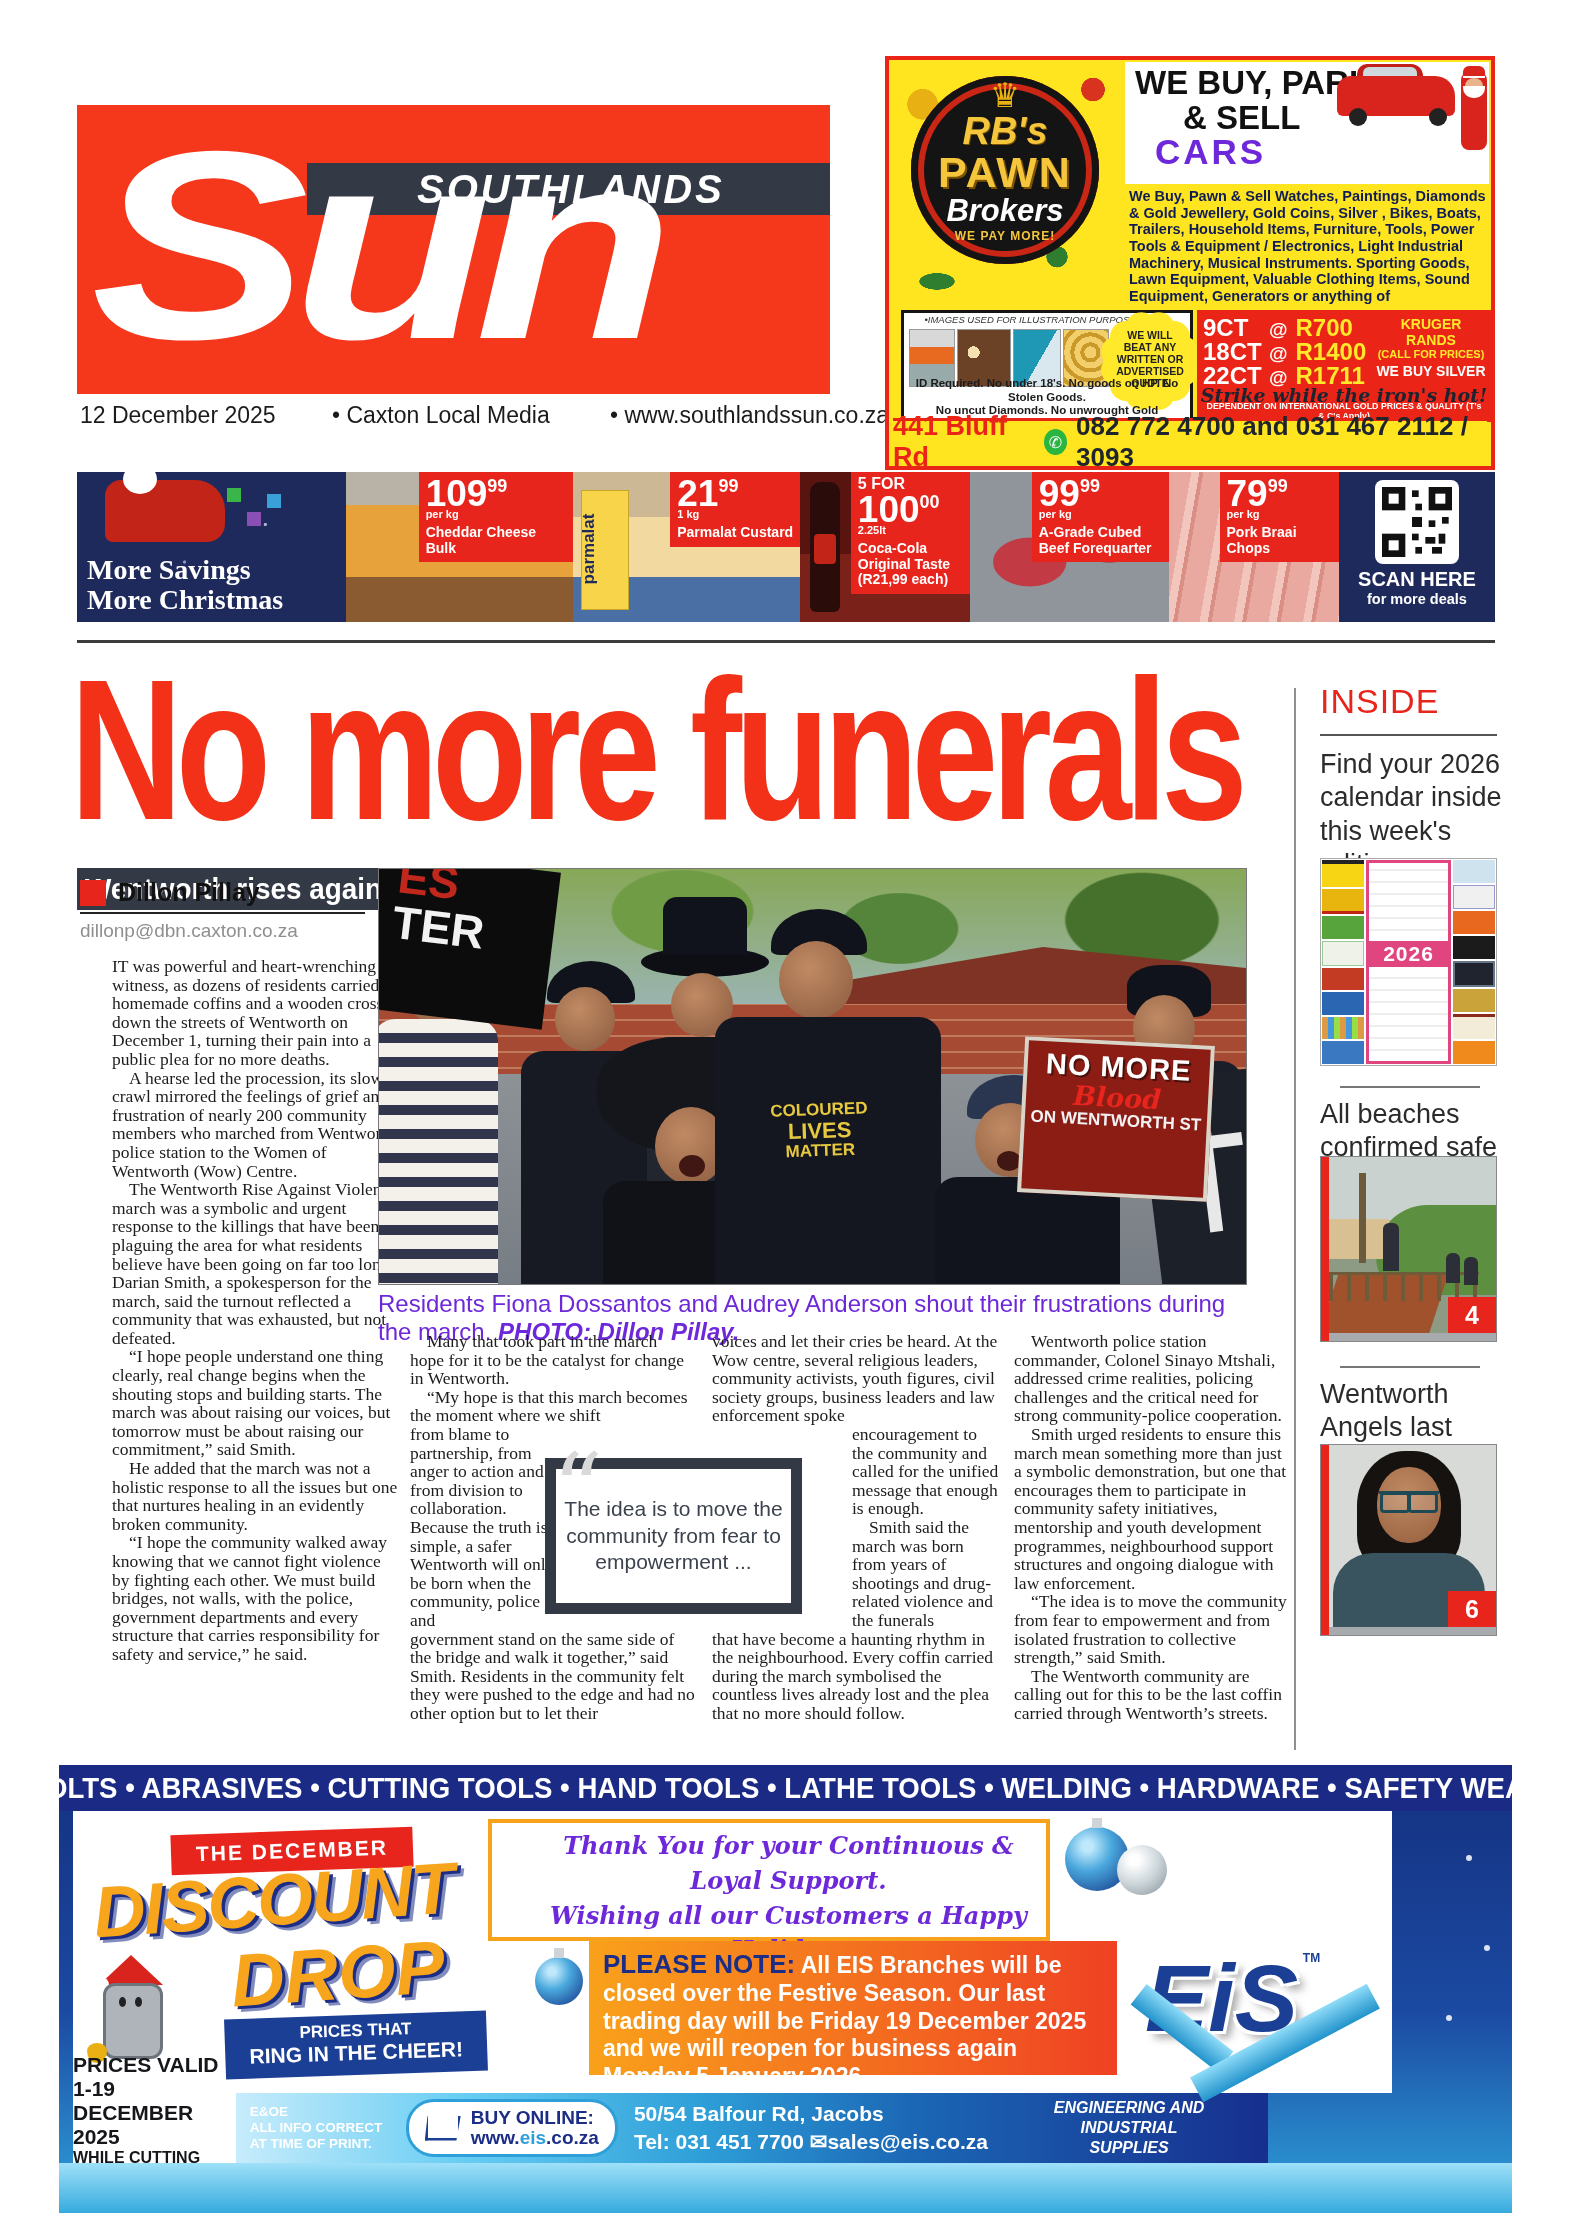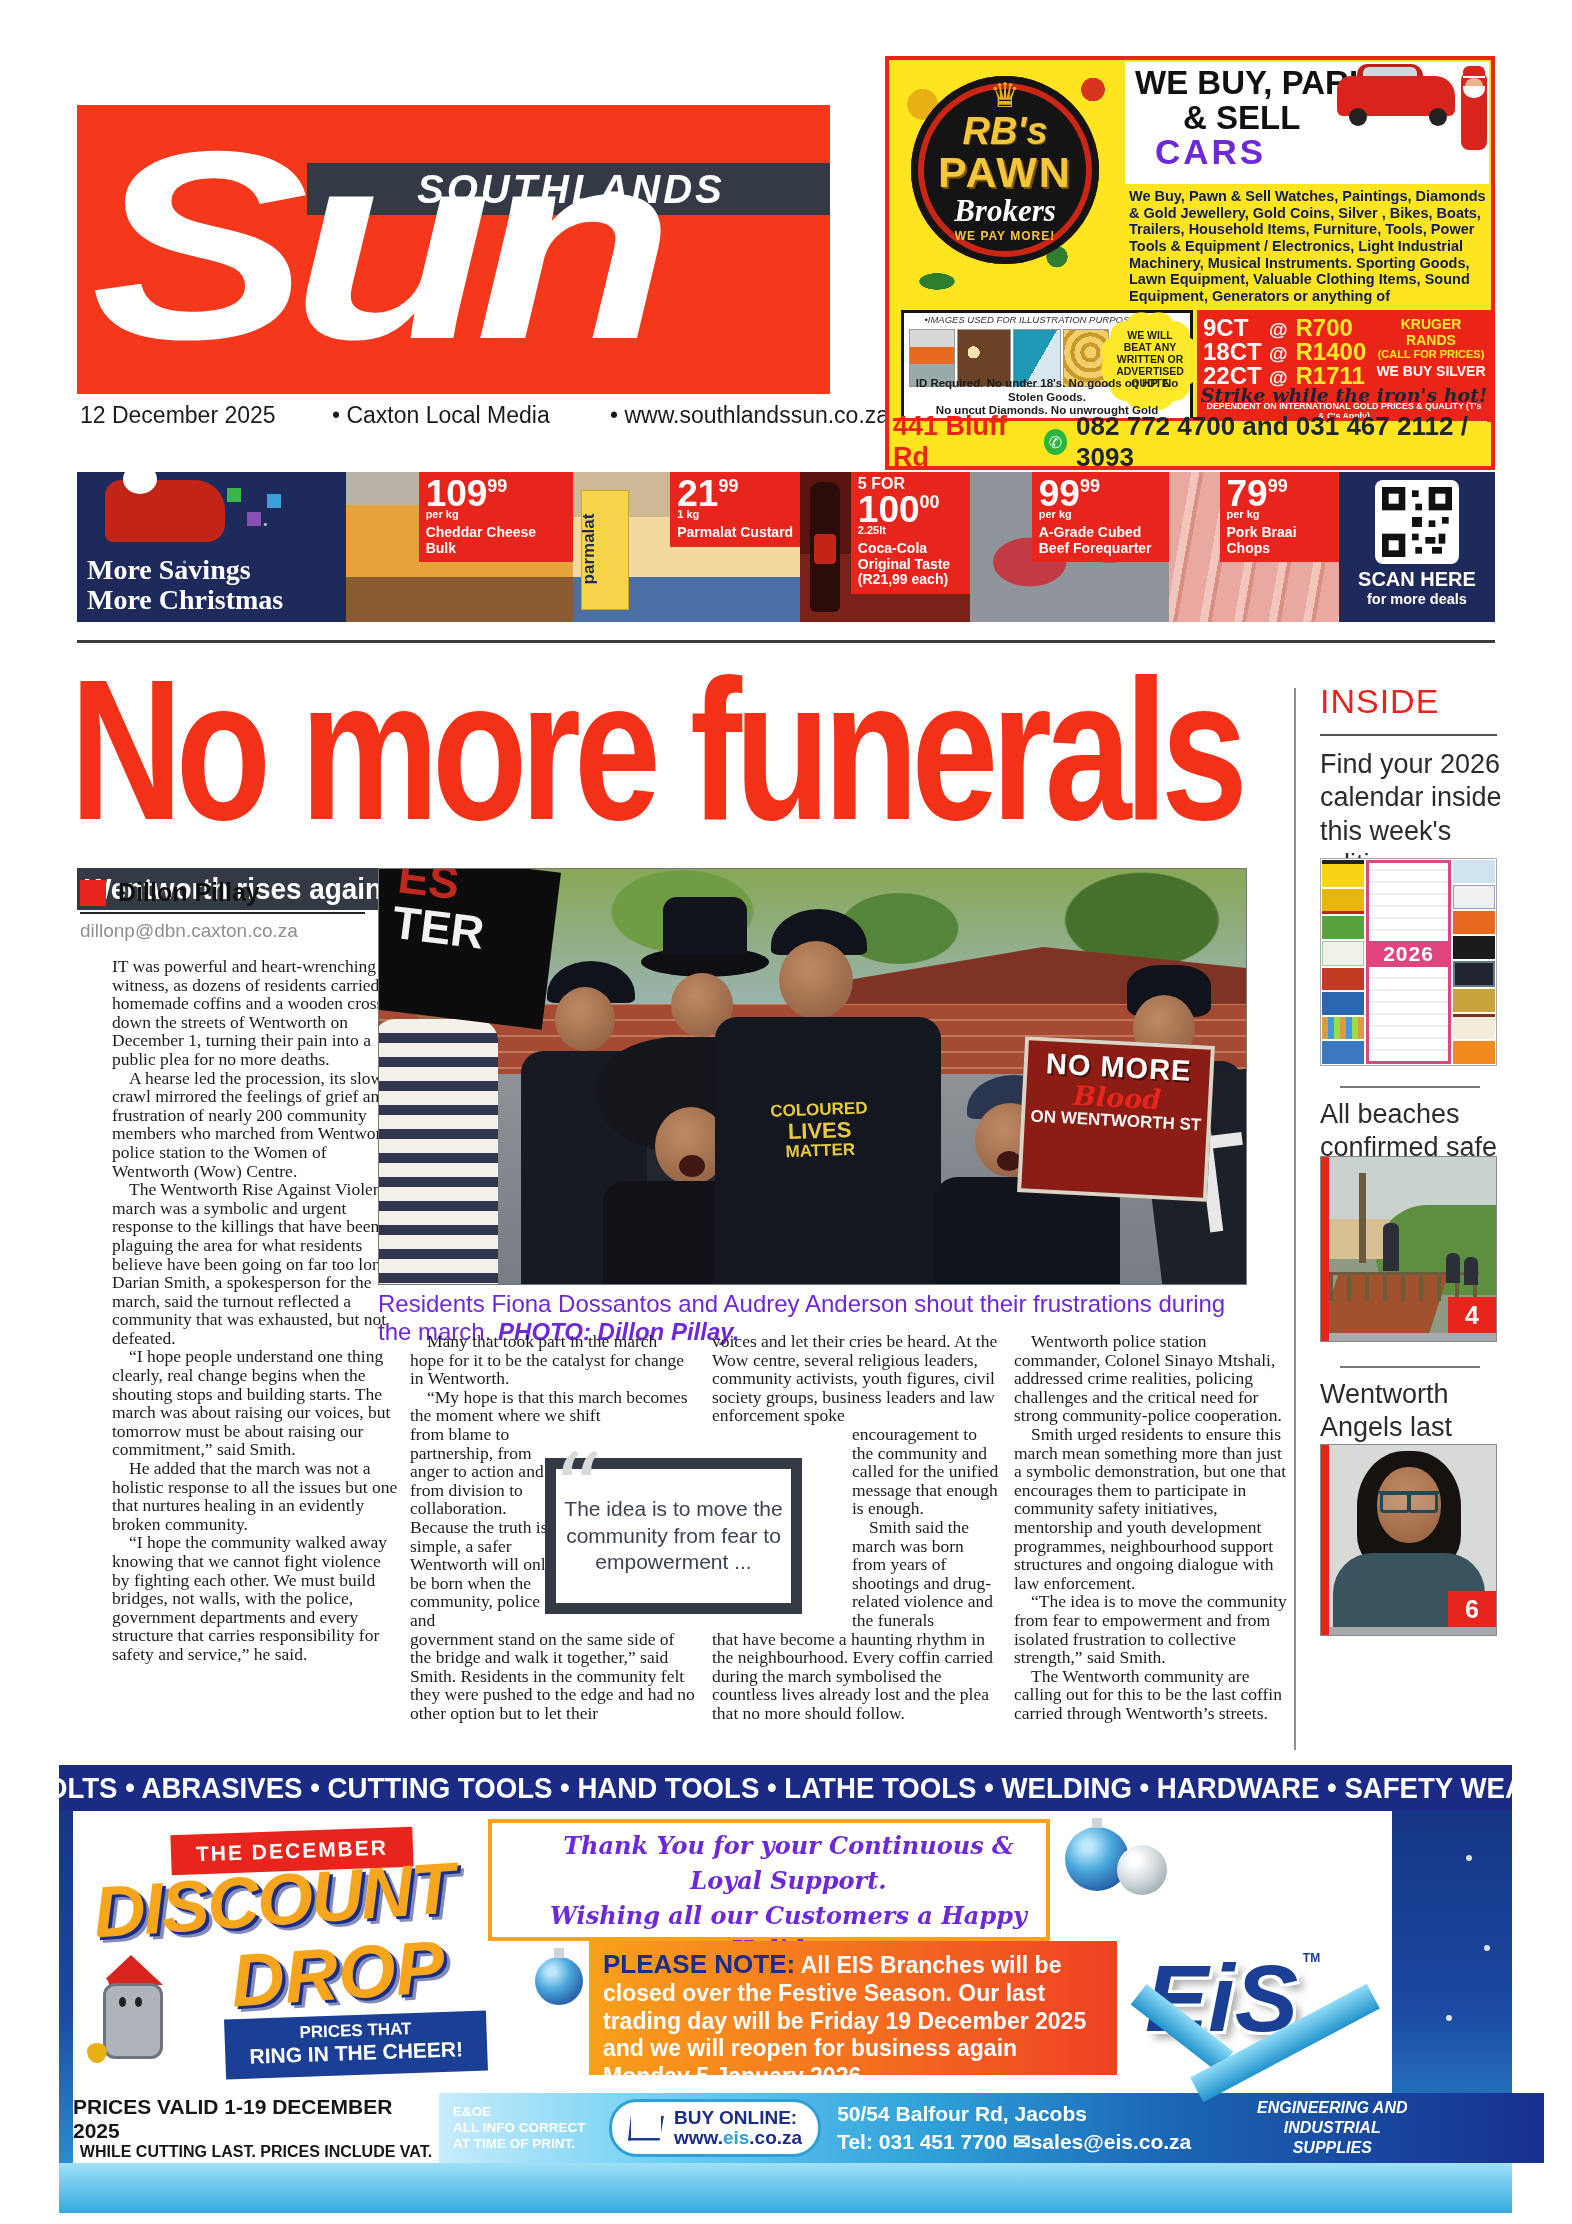--- a/index.html
+++ b/index.html
@@ -21,21 +21,21 @@
   .pawn-deco{left:0;top:0;width:240px;height:246px;
      background:radial-gradient(26px 26px at 14% 18%,#e8b013 58%,transparent 60%),
                 radial-gradient(20px 20px at 85% 12%,#d8331f 58%,transparent 60%),
                 radial-gradient(18px 18px at 70% 80%,#2f7d2f 58%,transparent 60%),
                 radial-gradient(30px 14px at 20% 90%,#2f7d2f 58%,transparent 60%);}
   .logo-circle{left:22px;top:16px;width:188px;height:188px;border-radius:50%;background:#141414;
      box-shadow:inset 0 0 0 7px #141414, inset 0 0 0 13px #c92616;text-align:center;color:#f5c63c;}
   .logo-crown{font-size:34px;line-height:1;margin-top:2px;color:#e8b013;}
   .logo-rbs{font-size:38px;font-weight:900;font-style:italic;line-height:1.0;text-shadow:1px 1px 0 #7a5200;}
   .logo-pawn{font-size:43px;font-weight:900;letter-spacing:2px;line-height:1.05;text-shadow:2px 2px 0 #7a5200;}
-  .logo-brokers{font-family:Liberation Serif, serif;font-style:italic;font-weight:700;font-size:31px;color:#fff;line-height:1.0;}
+  .logo-brokers{font-family:Liberation Sans, sans-serif;font-style:italic;font-weight:700;font-size:31px;color:#fff;line-height:1.0;}
   .logo-pay{font-size:12px;font-weight:800;color:#f5c63c;margin-top:3px;letter-spacing:1px;}
   .pawn-head{left:236px;top:2px;width:364px;height:122px;background:#fff;}
   .ph-l1{font-size:33px;font-weight:900;color:#111;line-height:1.05;margin:4px 0 0 10px;}
   .ph-l2{font-size:33px;font-weight:900;color:#111;line-height:1.05;margin-left:58px;}
   .ph-cars{font-size:35px;font-weight:900;color:#6d28d9;line-height:0.95;margin-left:30px;letter-spacing:3px;}
   .car-body{left:212px;top:14px;width:118px;height:40px;background:#d8241c;border-radius:14px 20px 6px 6px;}
   .car-top{left:232px;top:2px;width:66px;height:22px;background:#c21f18;border-radius:10px 12px 0 0;}
   .car-win{left:238px;top:5px;width:54px;height:15px;background:#cfd8dd;border-radius:6px;}
   .car-w1,.car-w2{width:18px;height:18px;background:#222;border-radius:50%;top:46px;}
   .car-w1{left:224px}.car-w2{left:304px}
@@ -242,21 +242,21 @@
   .note-box{position:absolute;left:516px;top:130px;width:528px;height:134px;background:linear-gradient(90deg,#f9a11b,#ef4123);
             color:#fff;font-weight:800;font-size:23px;line-height:1.2;padding:8px 14px;box-sizing:border-box;}
   .note-label{color:#1b2d86;font-weight:900;font-size:26px;}
   .eis-logo{position:absolute;left:1072px;top:140px;z-index:6;}
   .eis-word{font-size:95px;font-weight:900;font-style:italic;color:#1b3f94;line-height:1;
             text-shadow:-3px -3px 0 #fff,3px -3px 0 #fff,-3px 3px 0 #fff,3px 3px 0 #fff,7px 7px 9px rgba(0,0,0,.35);}
   .eis-tm{position:absolute;right:-22px;top:0;font-size:12px;font-weight:700;color:#1b3f94;font-style:normal;}
   .sw1,.sw2{position:absolute;background:linear-gradient(#8fdcf8,#2293cc);}
   .sw1{left:-18px;top:64px;width:110px;height:26px;transform:rotate(38deg);}
   .sw2{left:40px;top:78px;width:200px;height:28px;transform:rotate(-28deg);}
-  .eis-bottom{position:absolute;left:14px;top:328px;width:1471px;height:70px;display:flex;}
+  .eis-bottom{position:absolute;left:14px;top:328px;width:1195px;height:70px;display:flex;}
   .seg-white{width:366px;background:#fff;display:flex;flex-direction:column;align-items:center;justify-content:center;color:#15161a;}
   .seg-white .v1{font-size:21px;font-weight:800;}
   .seg-white .v2{font-size:16px;font-weight:800;}
   .seg-blue{flex:1;background:linear-gradient(90deg,#c7ecfb 0%,#68cdf3 22%,#2e9fd8 45%,#1b66b5 66%,#172f8e 100%);
             display:flex;align-items:center;gap:16px;padding:0 14px;}
   .eoe{color:#fff;font-weight:700;font-size:13.5px;line-height:1.18;width:140px;}
   .buy-pill{height:52px;background:#fff;border:3px solid #2e9fd8;border-radius:28px;display:flex;align-items:center;padding:0 16px;gap:10px;}
   .cart{width:30px;height:22px;border:3px solid #1b3f94;border-top:none;position:relative;clip-path:polygon(8% 0,100% 0,88% 100%,0 100%);background:transparent;}
   .cart::before{content:"";position:absolute;left:3px;bottom:-9px;width:6px;height:6px;border-radius:50%;background:#1b3f94;}
   .cart::after{content:"";position:absolute;right:3px;bottom:-9px;width:6px;height:6px;border-radius:50%;background:#1b3f94;}

